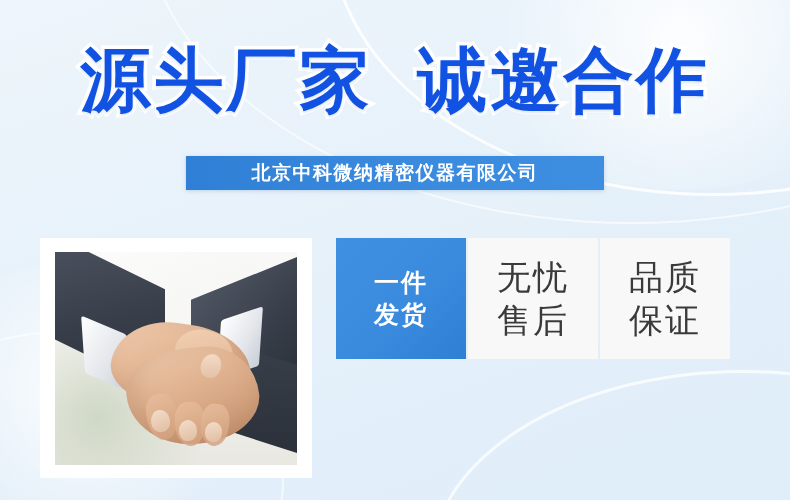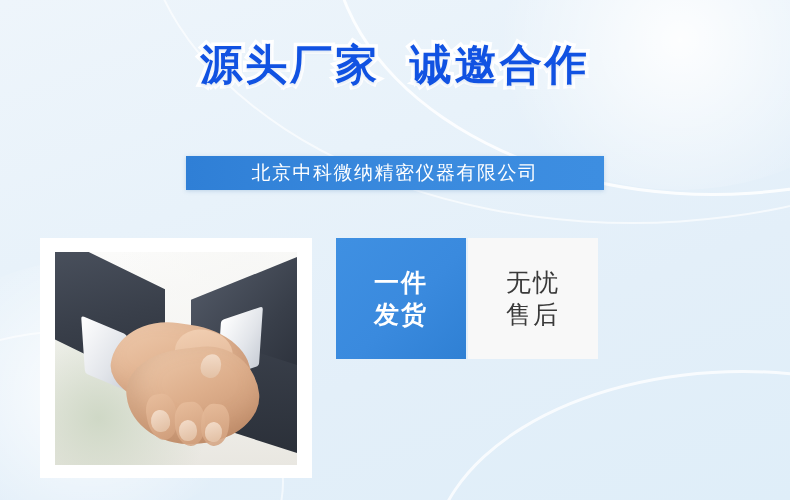--- a/index.html
+++ b/index.html
@@ -41,21 +41,21 @@
   .glow-1 { width: 420px; height: 300px; left: 470px; top: -110px; }
   .glow-2 { width: 360px; height: 260px; left: -90px; top: 260px; }
 
   
   #headline {
     position: absolute;
     left: 0;
     top: 42px;
     width: 790px;
     text-align: center;
-    font-size: 42px;
+    font-size: 70px;
     font-weight: bold;
     letter-spacing: 3px;
     color: #1152e2;
     line-height: 1.1;
     white-space: pre;
     -webkit-text-stroke: 7px #ffffff;
     paint-order: stroke fill;
     text-shadow: 0 2px 3px rgba(120,160,210,0.25);
   }
 
@@ -68,21 +68,21 @@
     height: 34px;
     background: linear-gradient(to right, #2f7fd6 0%, #3a8ade 55%, #3d8ee1 100%);
     display: flex;
     align-items: center;
     justify-content: center;
     box-shadow: 0 1px 4px rgba(60,120,185,0.25);
   }
   #company-bar span {
     color: #ffffff;
     font-size: 19px;
-    font-weight: normal;
+    font-weight: bold;
     letter-spacing: 1.5px;
   }
 
   
   #content {
     position: absolute;
     left: 40px;
     top: 238px;
     width: 690px;
     height: 240px;
@@ -204,21 +204,21 @@
   }
   .cell.blue {
     background: linear-gradient(135deg, #3f90e2 0%, #3a8ade 55%, #2f80d4 100%);
     color: #ffffff;
     font-size: 25px;
     font-weight: bold;
   }
   .cell.plain {
     background: #f8f8f8;
     color: #3a3a3a;
-    font-size: 25px;
+    font-size: 34px;
     font-weight: normal;
   }
 </style>
 </head>
 <body>
 
 <div id="banner">
 
   <div class="glow glow-1"></div>
   <div class="glow glow-2"></div>
@@ -254,16 +254,18 @@
         <div class="nail n3"></div>
         <div class="nail n4"></div>
       </div>
     </div>
 
     <div id="grid">
         <div class="cell blue"><span>一件
 发货</span></div>
         <div class="cell plain"><span>无忧
 售后</span></div>
+        <div class="cell plain"><span>品质
+保证</span></div>
       </div>
 
   </div>
 </div>
 
 </body></html>

